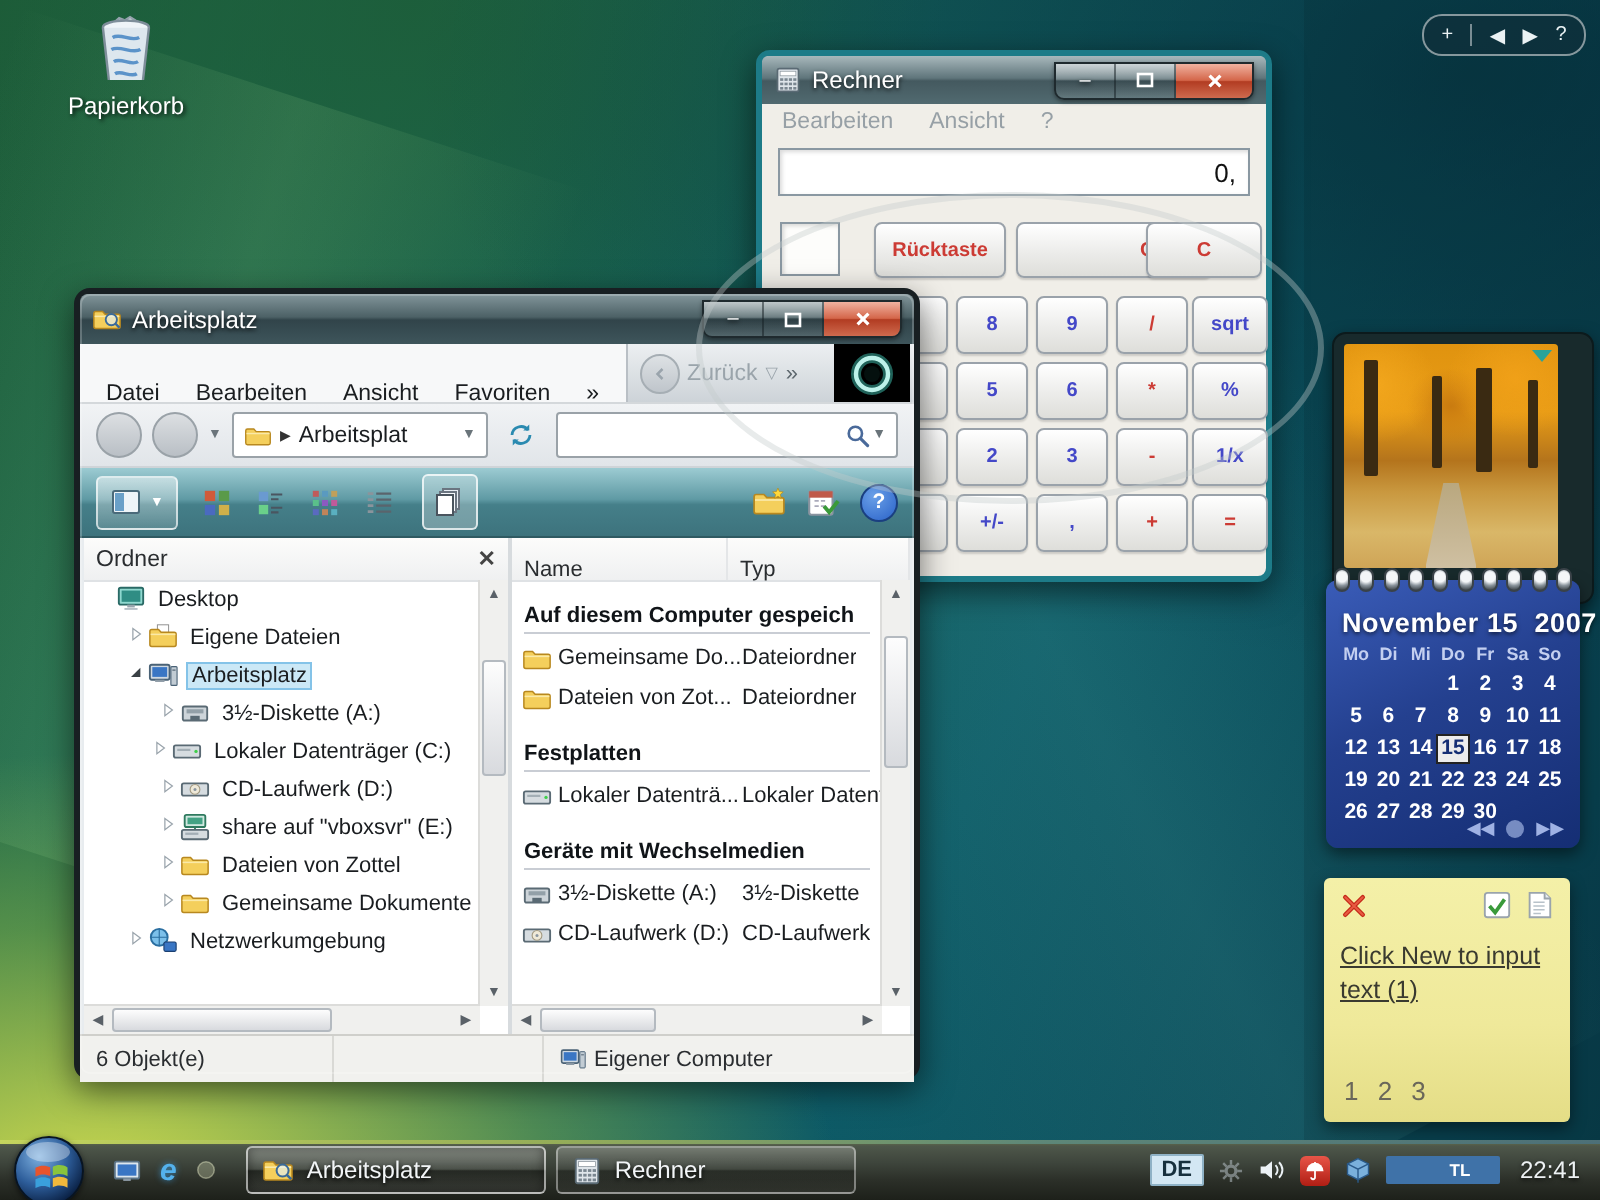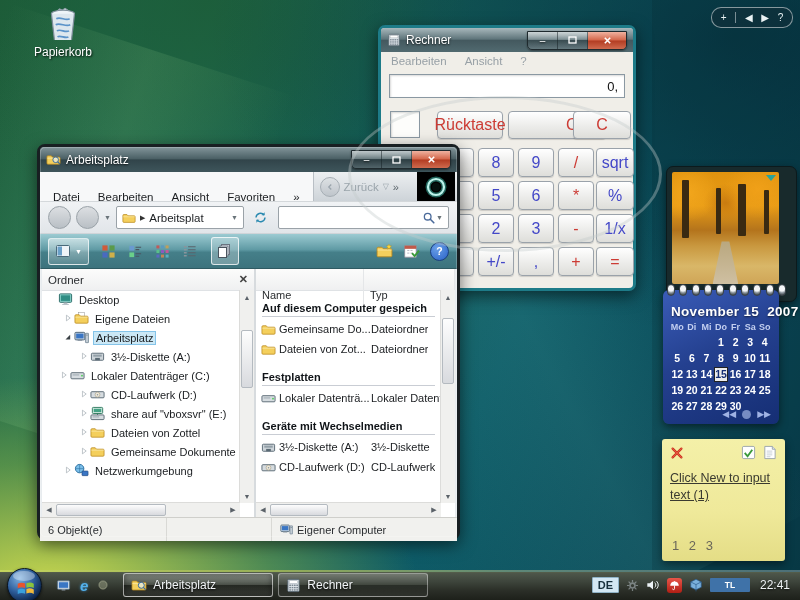--- a/index.html
+++ b/index.html
@@ -53,21 +53,21 @@
     background:radial-gradient(40% 60% at 15% 30%, #f2a61c, transparent 70%),
                radial-gradient(45% 60% at 80% 25%, #f0a018, transparent 70%),
                radial-gradient(30% 40% at 50% 45%, #c97b10, transparent 70%);}
   .trunk{position:absolute;background:#3a2a12;border-radius:1px;}
   .path{position:absolute;left:38%;bottom:0;width:24%;height:38%;
     background:linear-gradient(180deg,#b9a77e,#cfc0a2);clip-path:polygon(35% 0,65% 0,100% 100%,0 100%);}
   .photo-arrow{position:absolute;right:3px;top:3px;width:0;height:0;border-left:5px solid transparent;
     border-right:5px solid transparent;border-top:6px solid #2aa39a;}
 
   
-  .cal-g{position:absolute;left:663px;top:290px;width:116px;height:134px;text-decoration:underline;}
+  .cal-g{position:absolute;left:663px;top:290px;width:127px;height:134px;text-decoration:underline;}
   .spiral{position:absolute;left:4px;top:-6px;width:119px;display:flex;justify-content:space-between;z-index:2;}
   .ring{width:8px;height:12px;border-radius:4px;background:
      radial-gradient(circle at 50% 35%, #f4f6f8 35%, #8a949c 60%, #2a3034 100%);border:1px solid #3a4248;box-sizing:border-box;}
   .cal-body{position:absolute;inset:0;border-radius:6px;padding:12px 7px 5px 7px;box-sizing:border-box;
     background:linear-gradient(155deg,#3a5cb8 0%,#24408f 45%,#152e74 100%);
     box-shadow:0 3px 8px rgba(0,0,0,.5);color:#fff;}
   .cal-head{font-size:13.5px;font-weight:bold;letter-spacing:.3px;white-space:nowrap;margin:2px 0 3px 1px;
     text-shadow:0 1px 2px rgba(0,0,0,.6);}
   .cal-grid{display:grid;grid-template-columns:repeat(7,1fr);row-gap:1px;text-align:center;}
   .cal-wd{font-size:9px;font-weight:bold;color:#c3cff0;padding-bottom:2px;}
@@ -89,23 +89,23 @@
   
   .calc{left:378px;top:25px;width:252px;height:260px;border:3px solid #1d7b88;border-radius:7px;
     background:#f0eee8;z-index:10;}
   .calc .titlebar{height:24px;border-radius:3px 3px 0 0;
     background:linear-gradient(180deg,#a8b8bc 0%,#5f757b 46%,#44595f 52%,#516a70 100%);}
   .calc-menu{display:flex;gap:18px;padding:3px 10px 1px;font-size:11.5px;color:#97a0a6;}
   .calc-display{position:absolute;left:8px;top:46px;width:236px;height:24px;background:#fff;
     border:1px solid #8a98a2;box-shadow:inset 1px 1px 2px rgba(0,0,0,.15);
     font-size:13px;color:#111;text-align:right;line-height:24px;padding-right:6px;box-sizing:border-box;}
   .calc-keys{position:absolute;inset:0;}
-  .calc-btn{position:absolute;border:1px solid #9aa2aa;border-radius:4px;font-size:16px;
+  .calc-btn{position:absolute;border:1px solid #9aa2aa;border-radius:4px;font-size:10px;
     background:linear-gradient(180deg,#fff 0%,#ececea 55%,#dededa 100%);
-    display:flex;align-items:center;justify-content:center;box-shadow:0 1px 1px rgba(0,0,0,.15);}
+    display:flex;align-items:center;justify-content:center;box-shadow:0 1px 1px rgba(0,0,0,.15);font-weight:bold;}
   .calc-btn.blue{color:#4448c8;} .calc-btn.red{color:#cc3b34;}
   .mem-box{position:absolute;border:1px solid #8a98a2;background:#fdfdfb;
     box-shadow:inset 1px 1px 2px rgba(0,0,0,.15);}
 
   
   .explorer{left:37px;top:144px;width:417px;height:390px;border:3px solid #181f22;border-radius:8px;
     background:#e8ecef;z-index:20;outline:1px solid rgba(255,255,255,.22);outline-offset:-4px;}
   .explorer .titlebar{height:25px;border-radius:4px 4px 0 0;
     background:linear-gradient(180deg,#83969b 0%,#4c6166 46%,#31444a 52%,#3e555b 100%);}
   .exp-menu-row{height:29px;display:flex;align-items:stretch;background:#f7f8f9;border-bottom:1px solid #d4d8db;}
@@ -157,21 +157,21 @@
   .tree-row.sel .tree-lbl{background:#cbe8f6;border:1px solid #84c3e8;padding:0 2px;}
   .vsb{position:absolute;right:0;top:21px;bottom:14px;width:14px;background:#f0f0ee;border-left:1px solid #dcdcda;}
   .hsb{position:absolute;left:0;bottom:0;right:14px;height:14px;background:#f0f0ee;border-top:1px solid #dcdcda;
        display:flex;align-items:center;}
   .sb-arrow{width:14px;height:14px;font-size:7px;color:#5a6168;display:flex;align-items:center;justify-content:center;}
   .sb-thumb{background:linear-gradient(180deg,#fdfdfd,#d8dade);border:1px solid #b4bac0;border-radius:2px;}
   .vsb .sb-thumb{width:10px;margin:0 1px;}
   .hsb .sb-thumb{height:10px;flex:0 0 auto;}
   .list-head{display:flex;height:21px;background:linear-gradient(180deg,#fcfcfb,#eff0f1);
     border-bottom:1px solid #dfe2e5;font-size:11px;color:#2a2d30;}
-  .col{padding:20px 6px;border-right:1px solid #e4e6e8;}
+  .col{padding:10px 6px;border-right:1px solid #e4e6e8;}
   .col0{width:108px;box-sizing:border-box;}
   .list-body{position:absolute;left:0;top:21px;right:14px;bottom:14px;overflow:hidden;font-size:11px;color:#1a1d20;}
   .grp-head{font-weight:bold;margin:12px 6px 2px 6px;padding-bottom:2px;border-bottom:1px solid #c9cdd4;
     white-space:nowrap;color:#101418;}
   .list-row{display:flex;align-items:center;height:20px;white-space:nowrap;}
   .list-row .nm{width:92px;margin-left:3px;overflow:hidden;flex:0 0 92px;}
   .list-row .tp{overflow:hidden;}
   .list-row .icn{margin-left:5px;}
   .statusbar{height:23px;display:flex;align-items:center;background:#f1f1ee;border-top:1px solid #cfcfcb;
     font-size:11px;color:#2a2d30;}
@@ -196,21 +196,21 @@
     border:1px solid rgba(255,255,255,.40);
     background:linear-gradient(180deg,rgba(255,255,255,.22),rgba(255,255,255,.06) 48%,rgba(0,0,0,.22) 52%,rgba(255,255,255,.05));}
   .task-btn.active{background:linear-gradient(180deg,rgba(255,255,255,.34),rgba(255,255,255,.10) 48%,rgba(0,0,0,.30) 52%,rgba(255,255,255,.10));
     border-color:rgba(255,255,255,.55);box-shadow:inset 0 0 6px rgba(0,0,0,.45);}
   .tray{margin-left:auto;display:flex;align-items:center;gap:7px;padding-right:10px;}
   .lang{background:#d3e7f3;border:1px solid #8fb2c6;color:#17303d;font-size:11px;font-weight:bold;
     padding:1px 5px;border-radius:1px;}
   .avira{width:15px;height:15px;border-radius:3px;background:linear-gradient(180deg,#e85548,#b01e14);
     display:flex;align-items:center;justify-content:center;}
   .tlbadge{width:40px;height:14px;background:#3f72a8;color:#fff;font-size:8.5px;font-weight:bold;
-    display:flex;align-items:center;justify-content:center;border-radius:1px;}
+    display:flex;align-items:center;justify-content:center;border-radius:1px;padding-left:17px;}
   .tray-clock{color:#eef2f4;font-size:12px;text-shadow:0 1px 2px rgba(0,0,0,.7);margin-left:3px;}
 
   
   .wm{position:absolute;z-index:40;pointer-events:none;}
   .wm-ellipse{left:348px;top:96px;width:308px;height:150px;border:3px solid rgba(195,202,202,.38);border-radius:50%;}
   .wm-frag{color:rgba(212,218,218,.42);font-weight:bold;}
 </style>
 </head>
 <body>
 
@@ -647,21 +647,21 @@
                 </svg></span>
               <span class="icn">
                 <svg width="15" height="15" viewBox="0 0 16 16">
                   <rect x="1.5" y="4.5" width="13" height="7.5" rx="1" fill="#cdd4d9" stroke="#5a6a74"></rect>
                   <rect x="3.5" y="6" width="9" height="2.2" fill="#93a0a8"></rect>
                   <rect x="5.5" y="9.5" width="5" height="2.5" fill="#5a6a74"></rect>
                 </svg>
               </span>
               <span class="tree-lbl">3½-Diskette (A:)</span>
             </div>
-            <div class="tree-row" style="padding-left: 16px;">
+            <div class="tree-row" style="padding-left: 32px;">
               <span class="tree-exp"><svg width="10" height="10" viewBox="0 0 16 16">
                   <path d="M5.5 3.5l6 4.5-6 4.5z" fill="#fff" stroke="#9aa4ac"></path>
                 </svg></span>
               <span class="icn">
                 <svg width="15" height="15" viewBox="0 0 16 16">
                   <rect x="1" y="5" width="14" height="6.5" rx="1" fill="#d6dce0" stroke="#5a6a74"></rect>
                   <rect x="2.8" y="6.8" width="7" height="1.2" fill="#a3aeb5"></rect>
                   <circle cx="12.8" cy="8.2" r=".9" fill="#3fcf4a"></circle>
                 </svg>
               </span>

